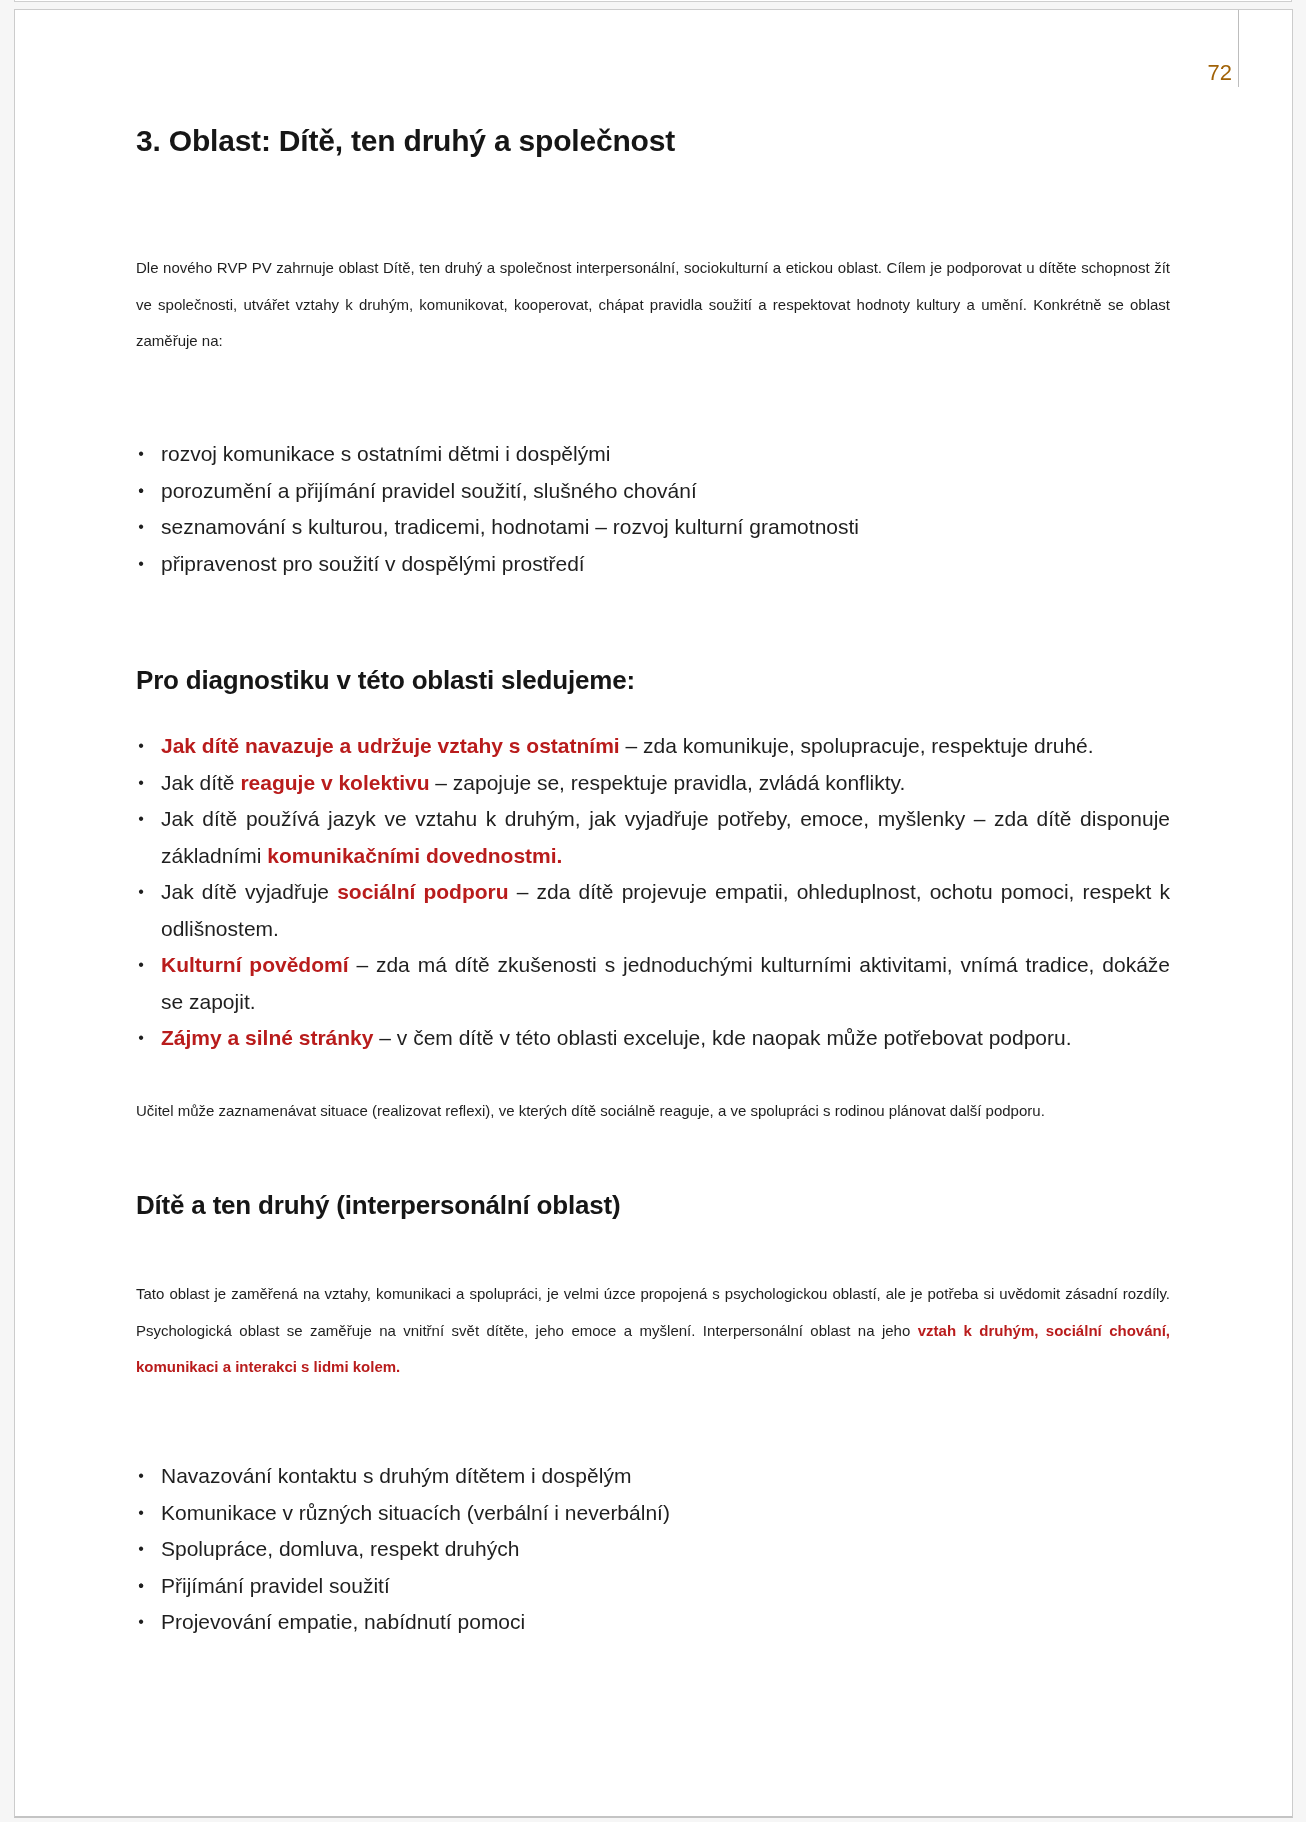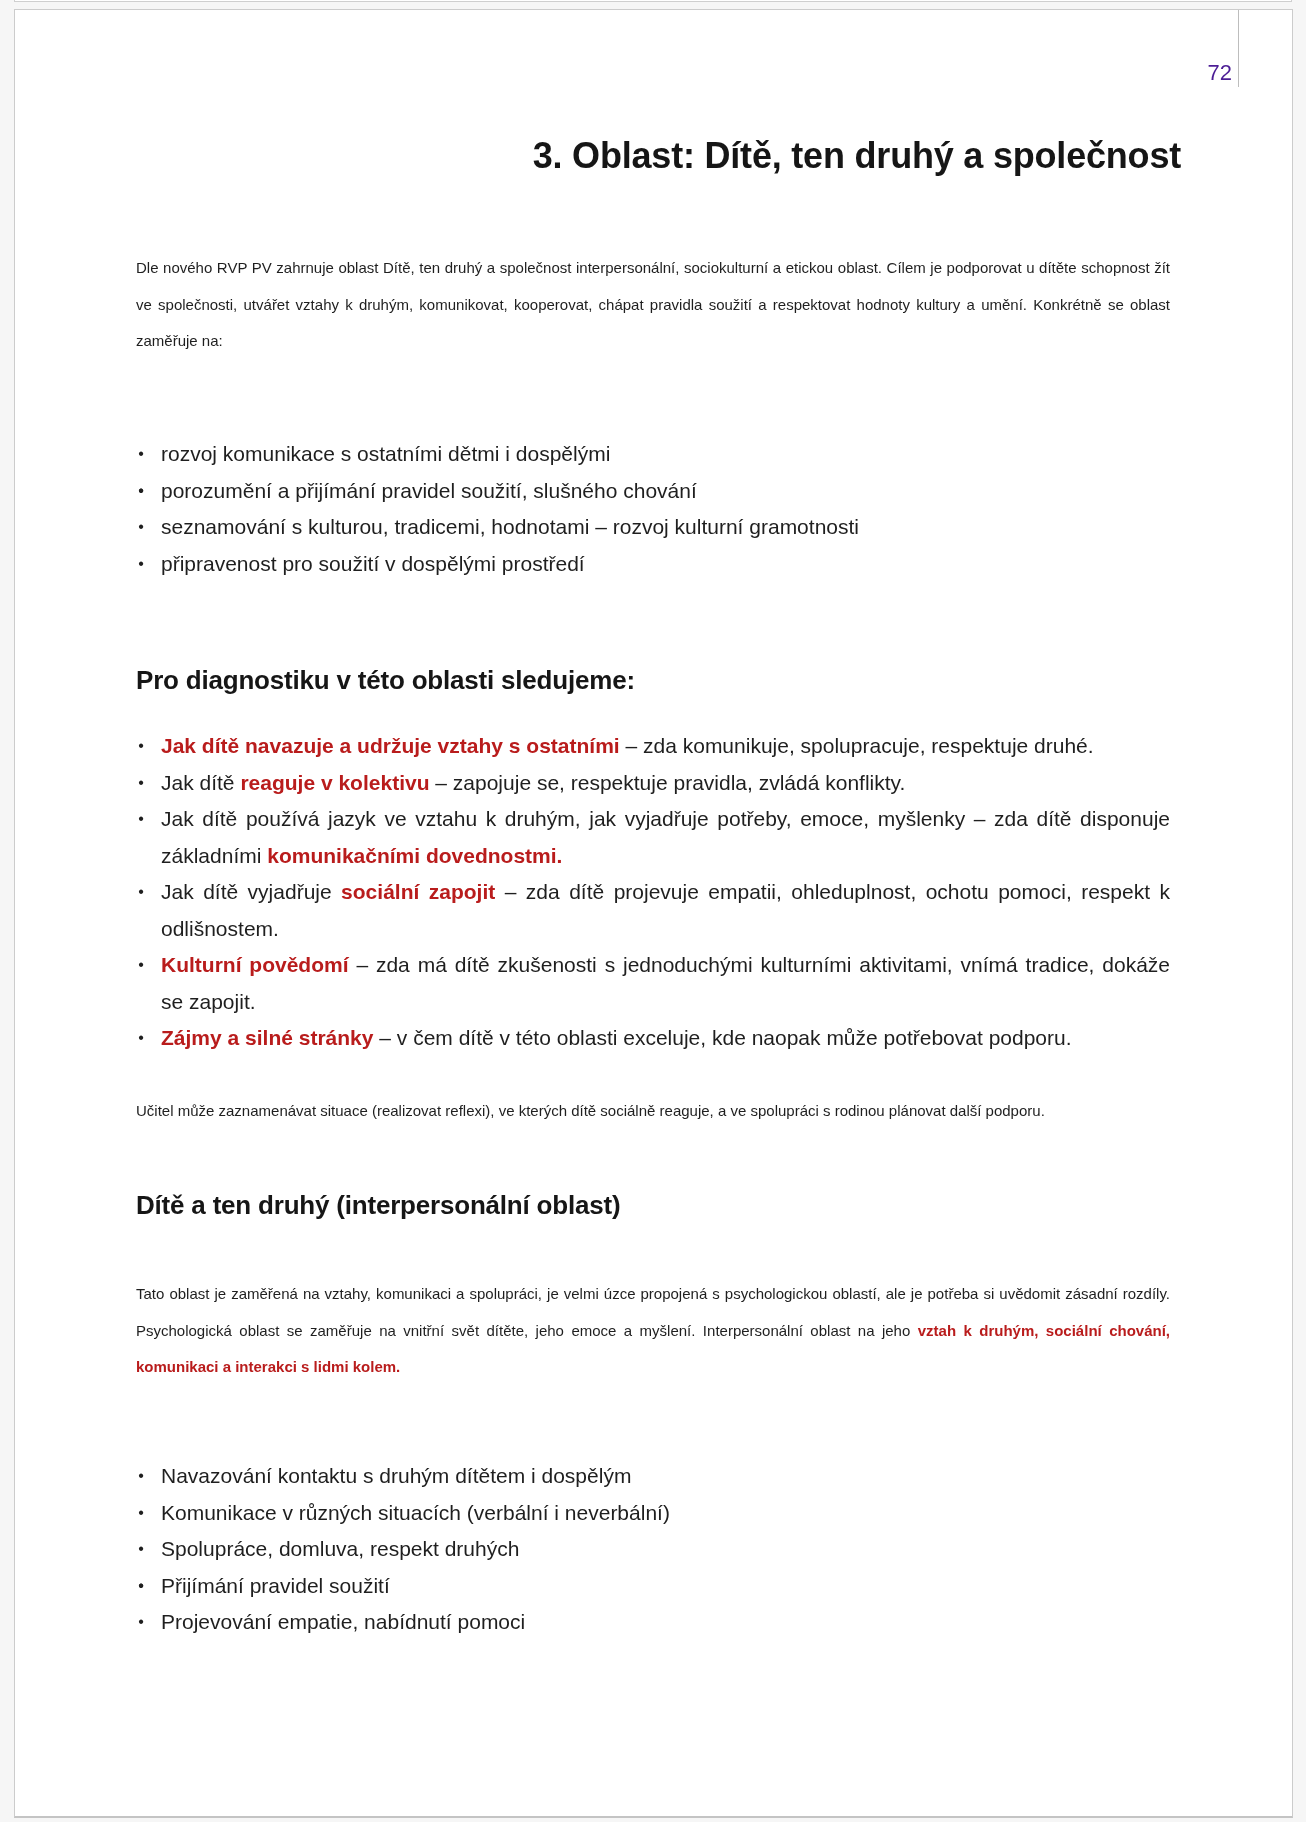--- a/index.html
+++ b/index.html
@@ -44,40 +44,40 @@
       height: 77px;
       background: #bdbdbd;
     }
     .page-number {
       position: absolute;
       left: 1185px;
       top: 52px;
       width: 32px;
       text-align: right;
       font-size: 22px;
-      color: #4c1d95;
+      color: #a16207;
       line-height: 1;
     }
     .content {
       position: absolute;
       left: 121px;
       top: 0;
       width: 1034px;
     }
     .title {
       position: absolute;
       left: 0;
       width: 1034px;
       top: 113px;
-      text-align: right;
-      font-size: 36px;
+      text-align: left;
+      font-size: 30px;
       font-weight: bold;
       letter-spacing: -0.2px;
       color: #161616;
-      margin: 11px;
+      margin: 0;
       line-height: 1.2;
     }
     .para {
       position: absolute;
       left: 0;
       width: 1034px;
       margin: 0;
       font-size: 15px;
       line-height: 36.5px;
       text-align: justify;
@@ -144,21 +144,21 @@
       <li><span class="bullet">•</span><span>seznamování s kulturou, tradicemi, hodnotami – rozvoj kulturní gramotnosti</span></li>
       <li><span class="bullet">•</span><span>připravenost pro soužití v dospělými prostředí</span></li>
     </ul>
 
     <h2 class="h2" style="top:655px;">Pro diagnostiku v této oblasti sledujeme:</h2>
 
     <ul class="list" style="top:718px;">
       <li><span class="bullet">•</span><span></span><b>Jak dítě navazuje a udržuje vztahy s ostatními</b><span> – zda komunikuje, spolupracuje, respektuje druhé.</span></li>
       <li><span class="bullet">•</span><span>Jak dítě </span><b>reaguje v kolektivu</b><span> – zapojuje se, respektuje pravidla, zvládá konflikty.</span></li>
       <li><span class="bullet">•</span><span>Jak dítě používá jazyk ve vztahu k druhým, jak vyjadřuje potřeby, emoce, myšlenky – zda dítě disponuje základními </span><b>komunikačními dovednostmi.</b><span></span></li>
-      <li><span class="bullet">•</span><span>Jak dítě vyjadřuje </span><b>sociální zapojit</b><span> – zda dítě projevuje empatii, ohleduplnost, ochotu pomoci, respekt k odlišnostem.</span></li>
+      <li><span class="bullet">•</span><span>Jak dítě vyjadřuje </span><b>sociální podporu</b><span> – zda dítě projevuje empatii, ohleduplnost, ochotu pomoci, respekt k odlišnostem.</span></li>
       <li><span class="bullet">•</span><span></span><b>Kulturní povědomí</b><span> – zda má dítě zkušenosti s jednoduchými kulturními aktivitami, vnímá tradice, dokáže se zapojit.</span></li>
       <li><span class="bullet">•</span><span></span><b>Zájmy a silné stránky</b><span> – v čem dítě v této oblasti exceluje, kde naopak může potřebovat podporu.</span></li>
     </ul>
 
     <p class="para" style="top:1083px;">Učitel může zaznamenávat situace (realizovat reflexi), ve kterých dítě sociálně reaguje, a ve spolupráci s rodinou plánovat další podporu.</p>
 
     <h2 class="h2" style="top:1180px;">Dítě a ten druhý (interpersonální oblast)</h2>
 
     <p class="para" style="top:1266px;"><span>Tato oblast je zaměřená na vztahy, komunikaci a spolupráci, je velmi úzce propojená s psychologickou oblastí, ale je potřeba si uvědomit zásadní rozdíly. Psychologická oblast se zaměřuje na vnitřní svět dítěte, jeho emoce a myšlení. Interpersonální oblast na jeho </span><b>vztah k druhým, sociální chování, komunikaci a interakci s lidmi kolem.</b></p>
 

